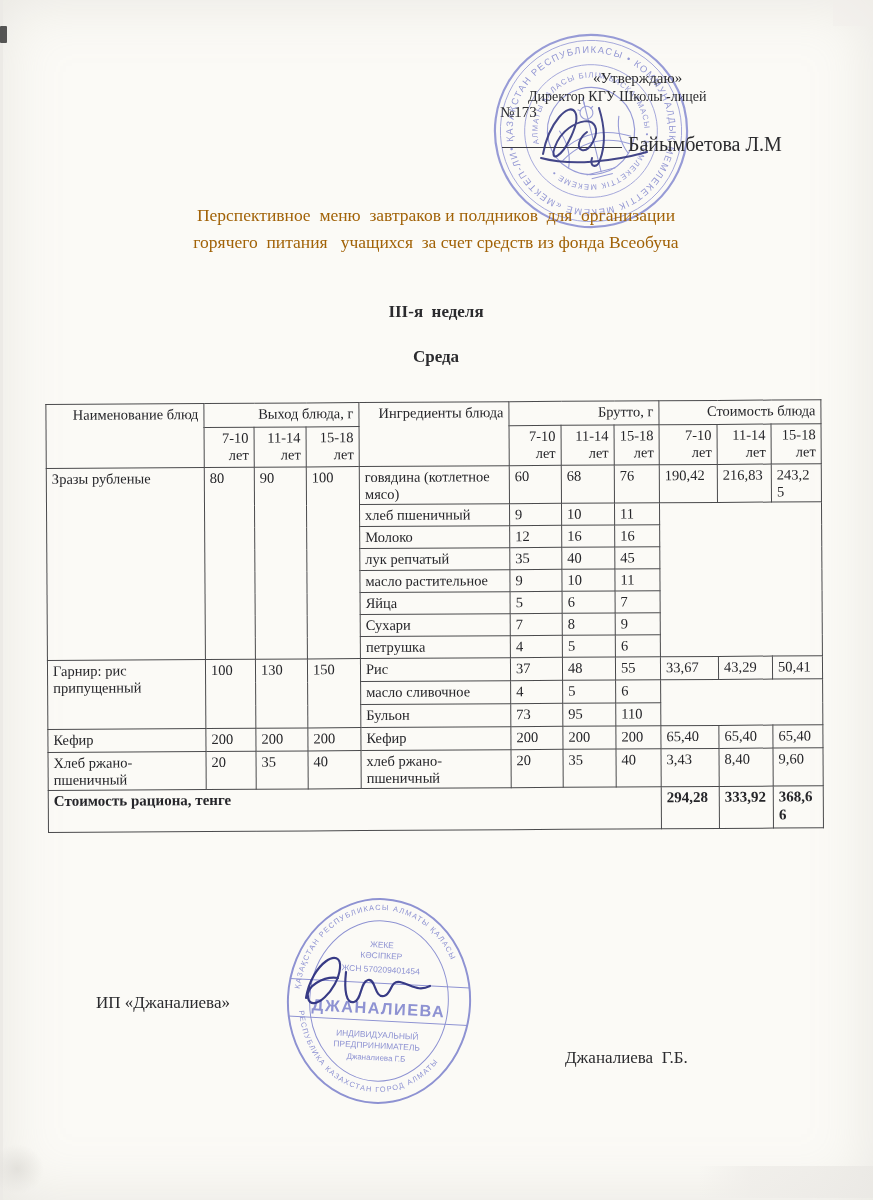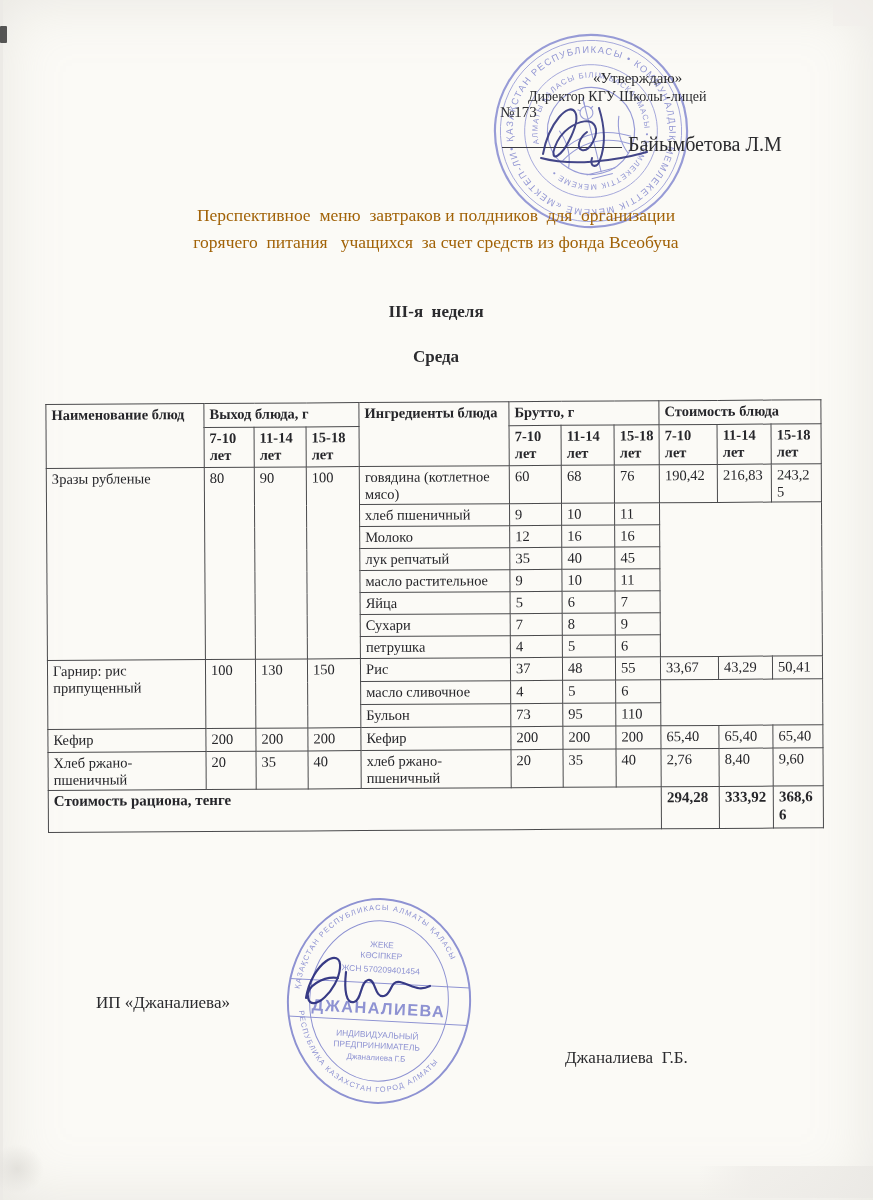--- a/index.html
+++ b/index.html
@@ -40,21 +40,21 @@
     font-size:17px; font-weight:bold; white-space:pre-wrap; }
   .day-title  { position:absolute; left:56px; top:347px; width:760px; text-align:center;
     font-size:17px; font-weight:bold; }
 
   
   .menu-table-wrap { position:absolute; left:48px; top:404px; transform:rotate(-0.35deg); transform-origin:left bottom; }
   table.menu { border-collapse:collapse; table-layout:fixed; width:775px;
     font-size:14.5px; line-height:1.18; color:#26262a; }
   table.menu th, table.menu td { border:1px solid #4a4a4c; vertical-align:top;
     padding:2px 5px 1px 5px; text-align:left; overflow:hidden; }
-  table.menu th { font-weight:bold; }
+  table.menu th { font-weight:normal;text-align:right; }
   td.wrapnum { word-break:break-all; padding-right:12px; }
   td.wrapnum2 { word-break:break-all; padding-right:9px; }
   tr.total-row td { font-weight:bold; font-size:15px; }
   td.empty-merge { background:transparent; }
 
   .footer-org  { position:absolute; left:96px;  top:993px; font-size:17px; }
   .footer-name { position:absolute; left:565px; top:1048px; font-size:17px; white-space:pre; }
 
   svg text { font-family:"Liberation Sans","DejaVu Sans",sans-serif; }
 </style>
@@ -256,21 +256,21 @@
 
       <tr style="height:38px">
         <td>Хлеб ржано-пшеничный</td>
         <td>20</td>
         <td>35</td>
         <td>40</td>
         <td>хлеб ржано-пшеничный</td>
         <td>20</td>
         <td>35</td>
         <td>40</td>
-        <td>2,76</td>
+        <td>3,43</td>
         <td class="wrapnum">8,40</td>
         <td class="wrapnum2">9,60</td>
       </tr>
 
       <tr class="total-row" style="height:42px">
         <td colspan="8">Стоимость рациона, тенге</td>
         <td>294,28</td>
         <td class="wrapnum">333,92</td>
         <td class="wrapnum2">368,66</td>
       </tr>

